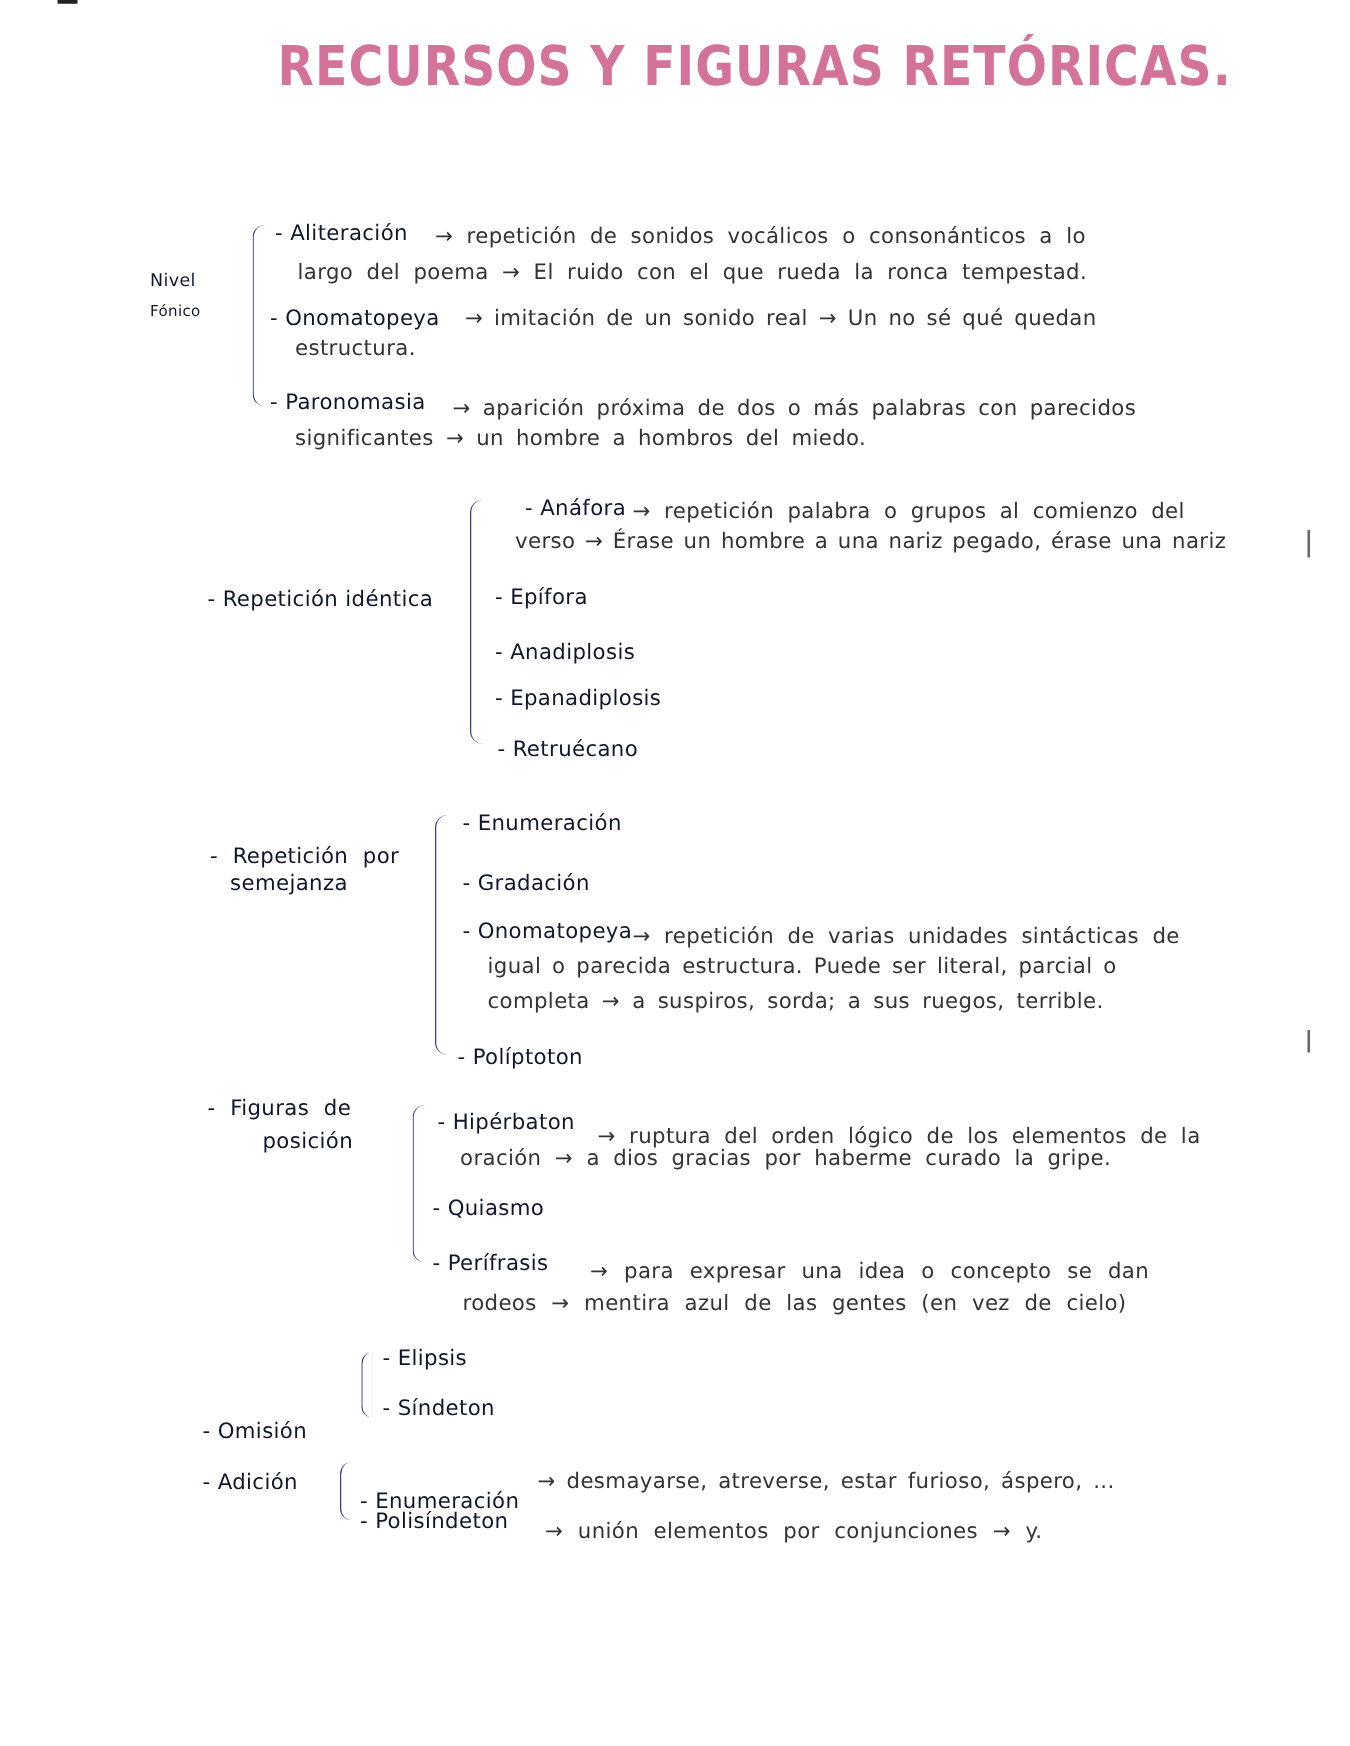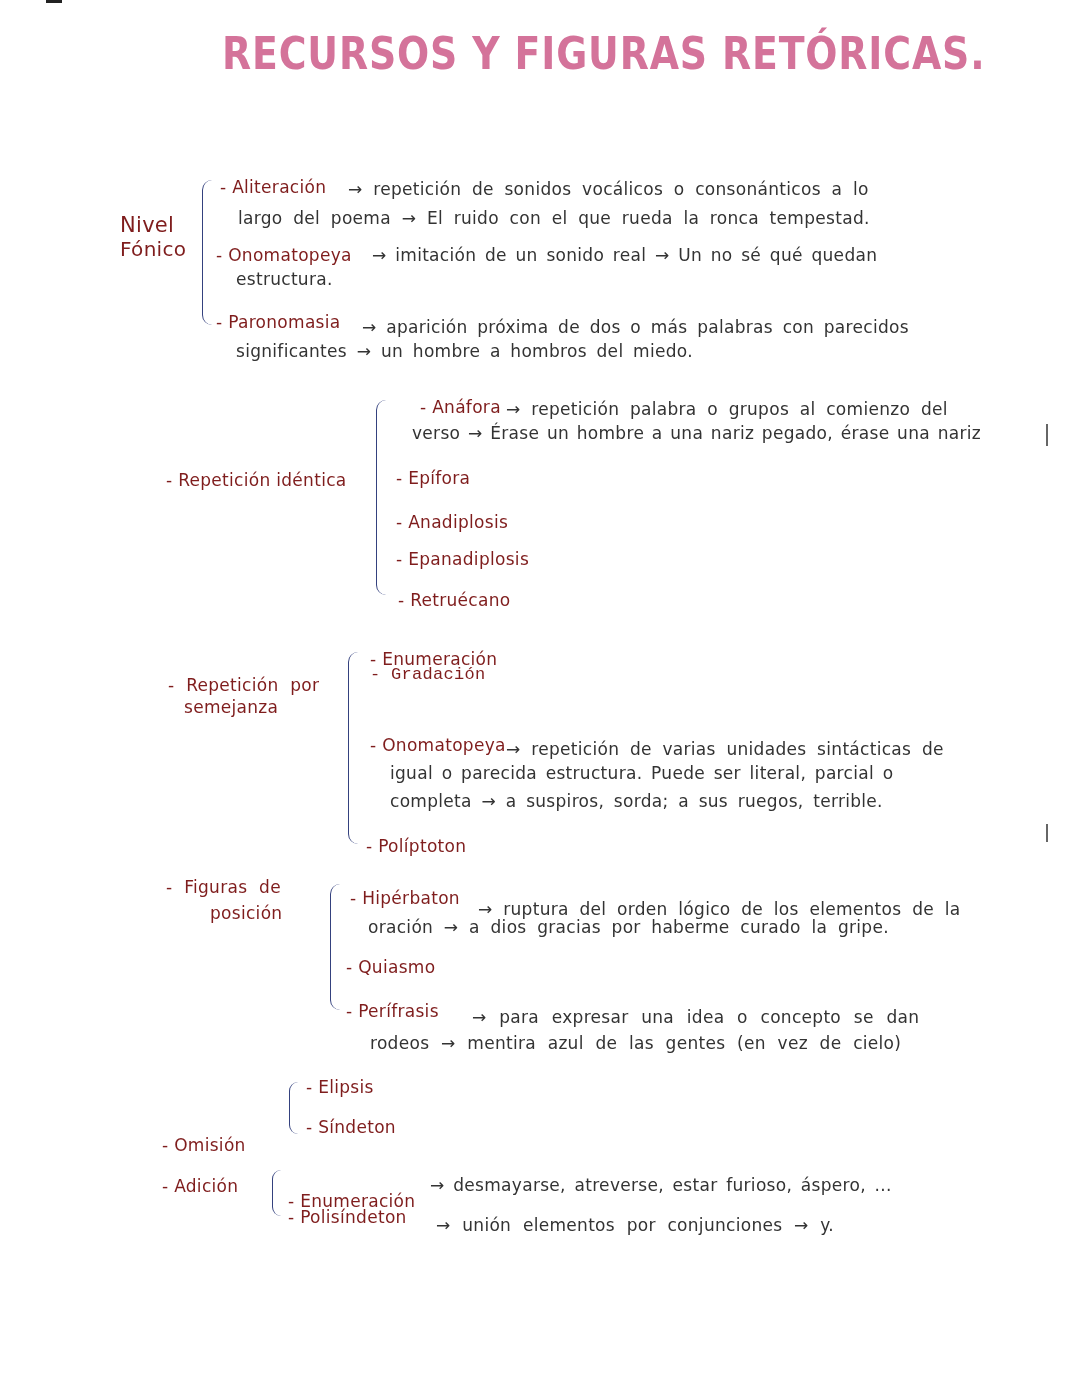--- a/index.html
+++ b/index.html
@@ -3,33 +3,33 @@
 <meta charset="utf-8">
 <style>
   html, body { margin: 0; padding: 0; background: #ffffff; }
   body { width: 1080px; height: 1397px; position: relative; overflow: hidden;
          font-family: "DejaVu Sans", sans-serif; color: #2a2a2a; }
   .title { position: absolute; left: 222px; top: 28px; width: 700px;
            font-family: "DejaVu Sans", sans-serif; font-weight: bold; font-size: 44px;
            letter-spacing: 1px; color: #d4739a; transform: scaleX(0.86); transform-origin: left; white-space: nowrap; }
   .mark { position: absolute; left: 46px; top: 0; width: 16px; height: 3px; background: #222; }
   .t { position: absolute; font-size: 17px; line-height: 26px; white-space: nowrap; letter-spacing: 0.3px; }
-  .blue { color: #7f1d1d; }
+  .blue { color: #0f172a; }
   .body { color: #333; }
   .bracket { position: absolute; border-left: 1.6px solid #34417e; border-radius: 10px 0 0 10px; }
   .bar { position: absolute; width: 2px; background: #666; }
 </style>
 </head>
 <body>
 
 <div class="mark"></div>
 <div class="title">RECURSOS Y FIGURAS RETÓRICAS.</div>
 
-<div class="t blue" style="left:120px;top:212px;font-size:21px;">Nivel</div>
-<div class="t blue" style="left:120px;top:236px;font-size:20px;">Fónico</div>
+<div class="t blue" style="left:120px;top:212px;font-size:14px;">Nivel</div>
+<div class="t blue" style="left:120px;top:236px;font-size:12px;">Fónico</div>
 <div class="bracket" style="left:202px;top:180px;height:145px;width:10px;"></div>
 
 <div class="t blue" style="left:220px;top:174px;">- Aliteración</div>
 <div class="t body" style="left:348px;top:176px;word-spacing:5px;">→ repetición de sonidos vocálicos o consonánticos a lo</div>
 <div class="t body" style="left:238px;top:205px;word-spacing:5px;">largo del poema → El ruido con el que rueda la ronca tempestad.</div>
 
 <div class="t blue" style="left:216px;top:242px;">- Onomatopeya</div>
 <div class="t body" style="left:372px;top:242px;word-spacing:3px;">→ imitación de un sonido real → Un no sé qué quedan</div>
 <div class="t body" style="left:236px;top:266px;">estructura.</div>
 
@@ -48,21 +48,21 @@
 <div class="t blue" style="left:396px;top:465px;">- Epífora</div>
 <div class="t blue" style="left:396px;top:509px;">- Anadiplosis</div>
 <div class="t blue" style="left:396px;top:546px;">- Epanadiplosis</div>
 <div class="t blue" style="left:398px;top:587px;">- Retruécano</div>
 
 <div class="t blue" style="left:168px;top:672px;word-spacing:6px;">- Repetición por</div>
 <div class="t blue" style="left:184px;top:694px;">semejanza</div>
 <div class="bracket" style="left:348px;top:652px;height:192px;width:10px;"></div>
 
 <div class="t blue" style="left:370px;top:646px;">- Enumeración</div>
-<div class="t blue" style="left:370px;top:662px;font-family:Liberation Mono, monospace;">- Gradación</div>
+<div class="t blue" style="left:370px;top:694px;">- Gradación</div>
 <div class="t blue" style="left:370px;top:732px;">- Onomatopeya</div>
 <div class="t body" style="left:506px;top:736px;word-spacing:5px;">→ repetición de varias unidades sintácticas de</div>
 <div class="t body" style="left:390px;top:760px;word-spacing:3px;">igual o parecida estructura. Puede ser literal, parcial o</div>
 <div class="t body" style="left:390px;top:788px;word-spacing:4px;">completa → a suspiros, sorda; a sus ruegos, terrible.</div>
 <div class="bar" style="left:1046px;top:824px;height:18px;"></div>
 <div class="t blue" style="left:366px;top:833px;">- Políptoton</div>
 
 <div class="t blue" style="left:166px;top:874px;word-spacing:6px;">- Figuras de</div>
 <div class="t blue" style="left:210px;top:900px;">posición</div>
 <div class="bracket" style="left:330px;top:884px;height:126px;width:10px;"></div>

